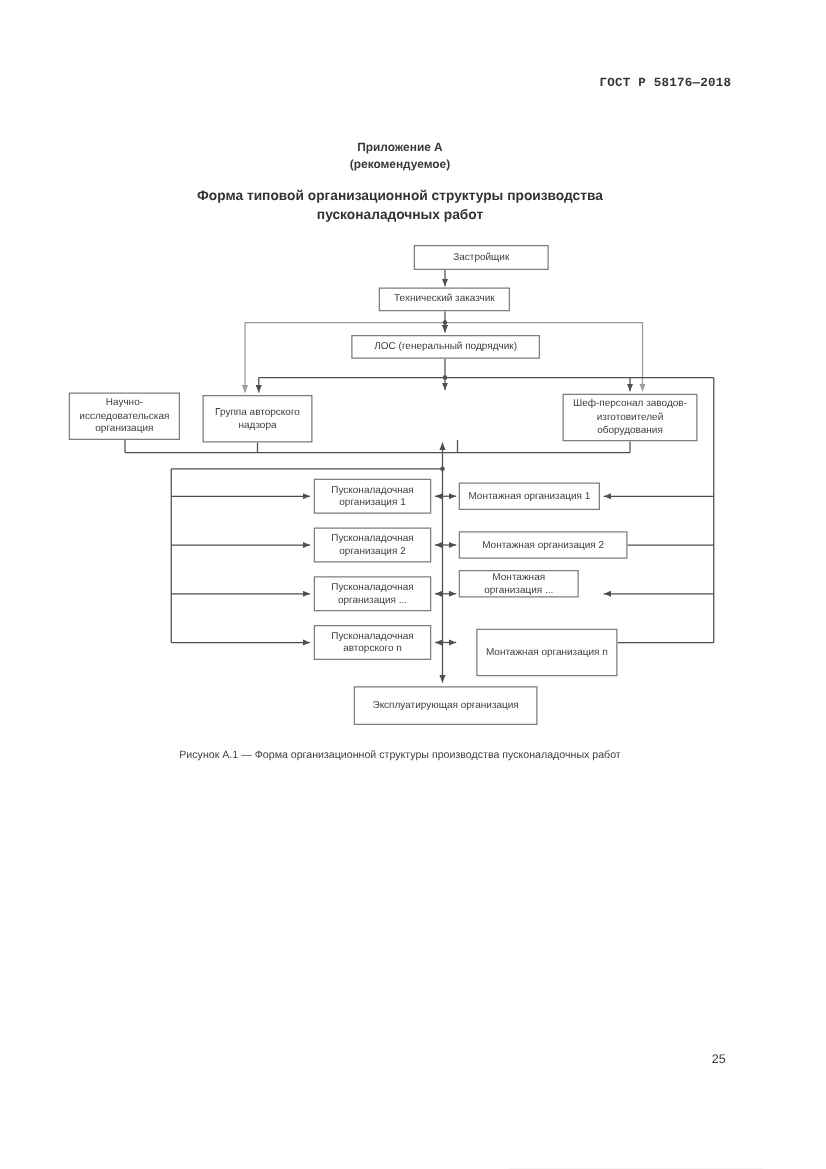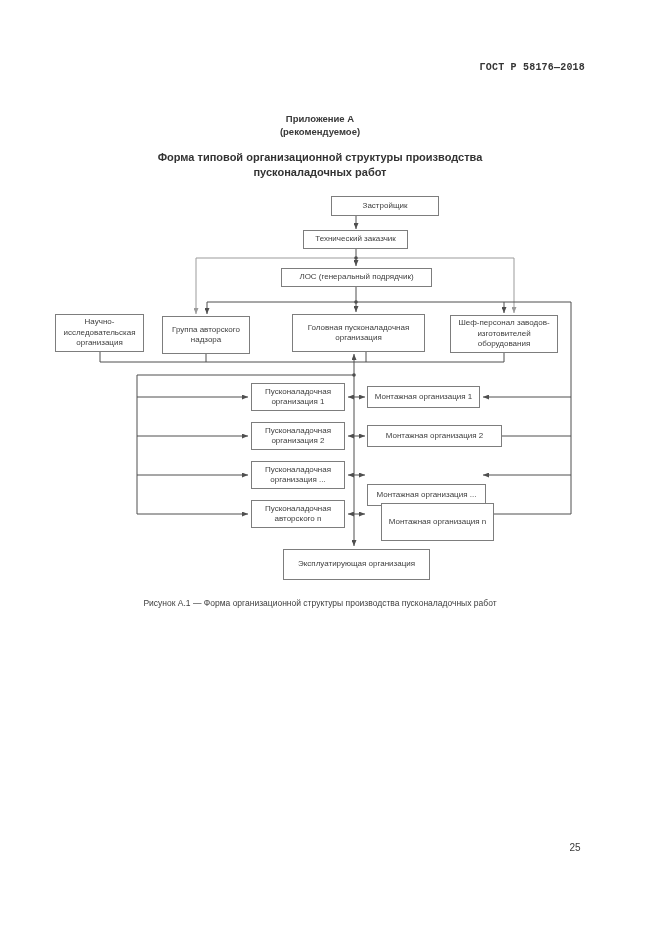--- a/index.html
+++ b/index.html
@@ -94,32 +94,31 @@
   <div class="node" style="left:302px;top:196px;width:108px;height:20px;margin-left:29px;">Застройщик</div>
 
   <div class="node" style="left:303px;top:230px;width:105px;height:19px;">Технический заказчик</div>
 
   <div class="node" style="left:281px;top:268px;width:151px;height:19px;">ЛОС (генеральный подрядчик)</div>
 
   <div class="node" style="left:55px;top:314px;width:89px;height:38px;">Научно-исследовательская организация</div>
 
   <div class="node" style="left:162px;top:316px;width:88px;height:38px;">Группа авторского надзора</div>
 
-  <div class="node" style="left:292px;top:314px;width:133px;height:38px;">Головная пусконаладочная организация</div>
 
   <div class="node" style="left:450px;top:315px;width:108px;height:38px;">Шеф-персонал заводов-изготовителей оборудования</div>
 
   <div class="node" style="left:251px;top:383px;width:94px;height:28px;">Пусконаладочная организация 1</div>
   <div class="node" style="left:251px;top:422px;width:94px;height:28px;">Пусконаладочная организация 2</div>
   <div class="node" style="left:251px;top:461px;width:94px;height:28px;">Пусконаладочная организация ...</div>
   <div class="node" style="left:251px;top:500px;width:94px;height:28px;">Пусконаладочная авторского n</div>
 
   <div class="node" style="left:367px;top:386px;width:113px;height:22px;">Монтажная организация 1</div>
   <div class="node" style="left:367px;top:425px;width:135px;height:22px;">Монтажная организация 2</div>
-  <div class="node" style="left:367px;top:484px;width:119px;height:22px;">Монтажная организация ...</div>
+  <div class="node" style="left:367px;top:456px;width:96px;height:22px;">Монтажная организация ...</div>
   <div class="node" style="left:367px;top:503px;width:113px;height:38px;margin-left:14px;">Монтажная организация n</div>
 
   <div class="node" style="left:283px;top:549px;width:147px;height:31px;">Эксплуатирующая организация</div>
 
   <div class="abs caption">Рисунок А.1 — Форма организационной структуры производства пусконаладочных работ</div>
 
   <div class="abs page-num">25</div>
 
 </div>
 

